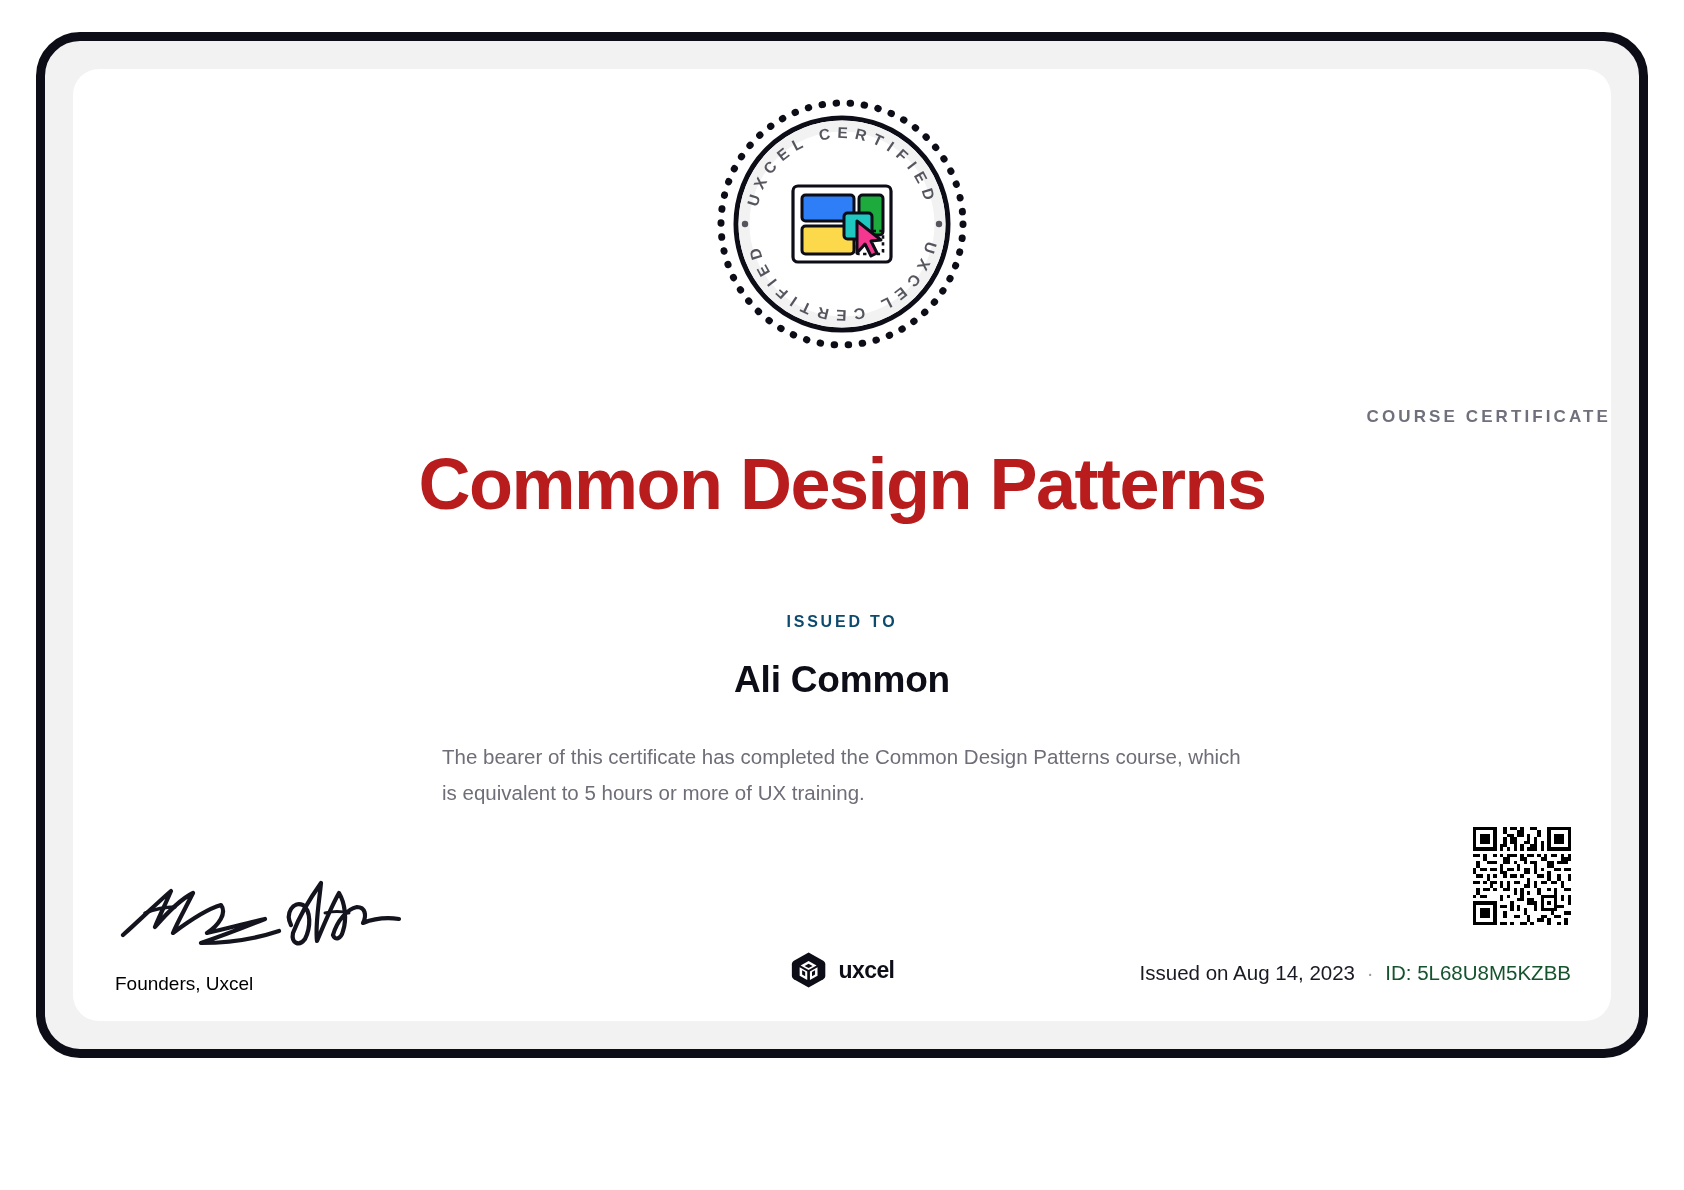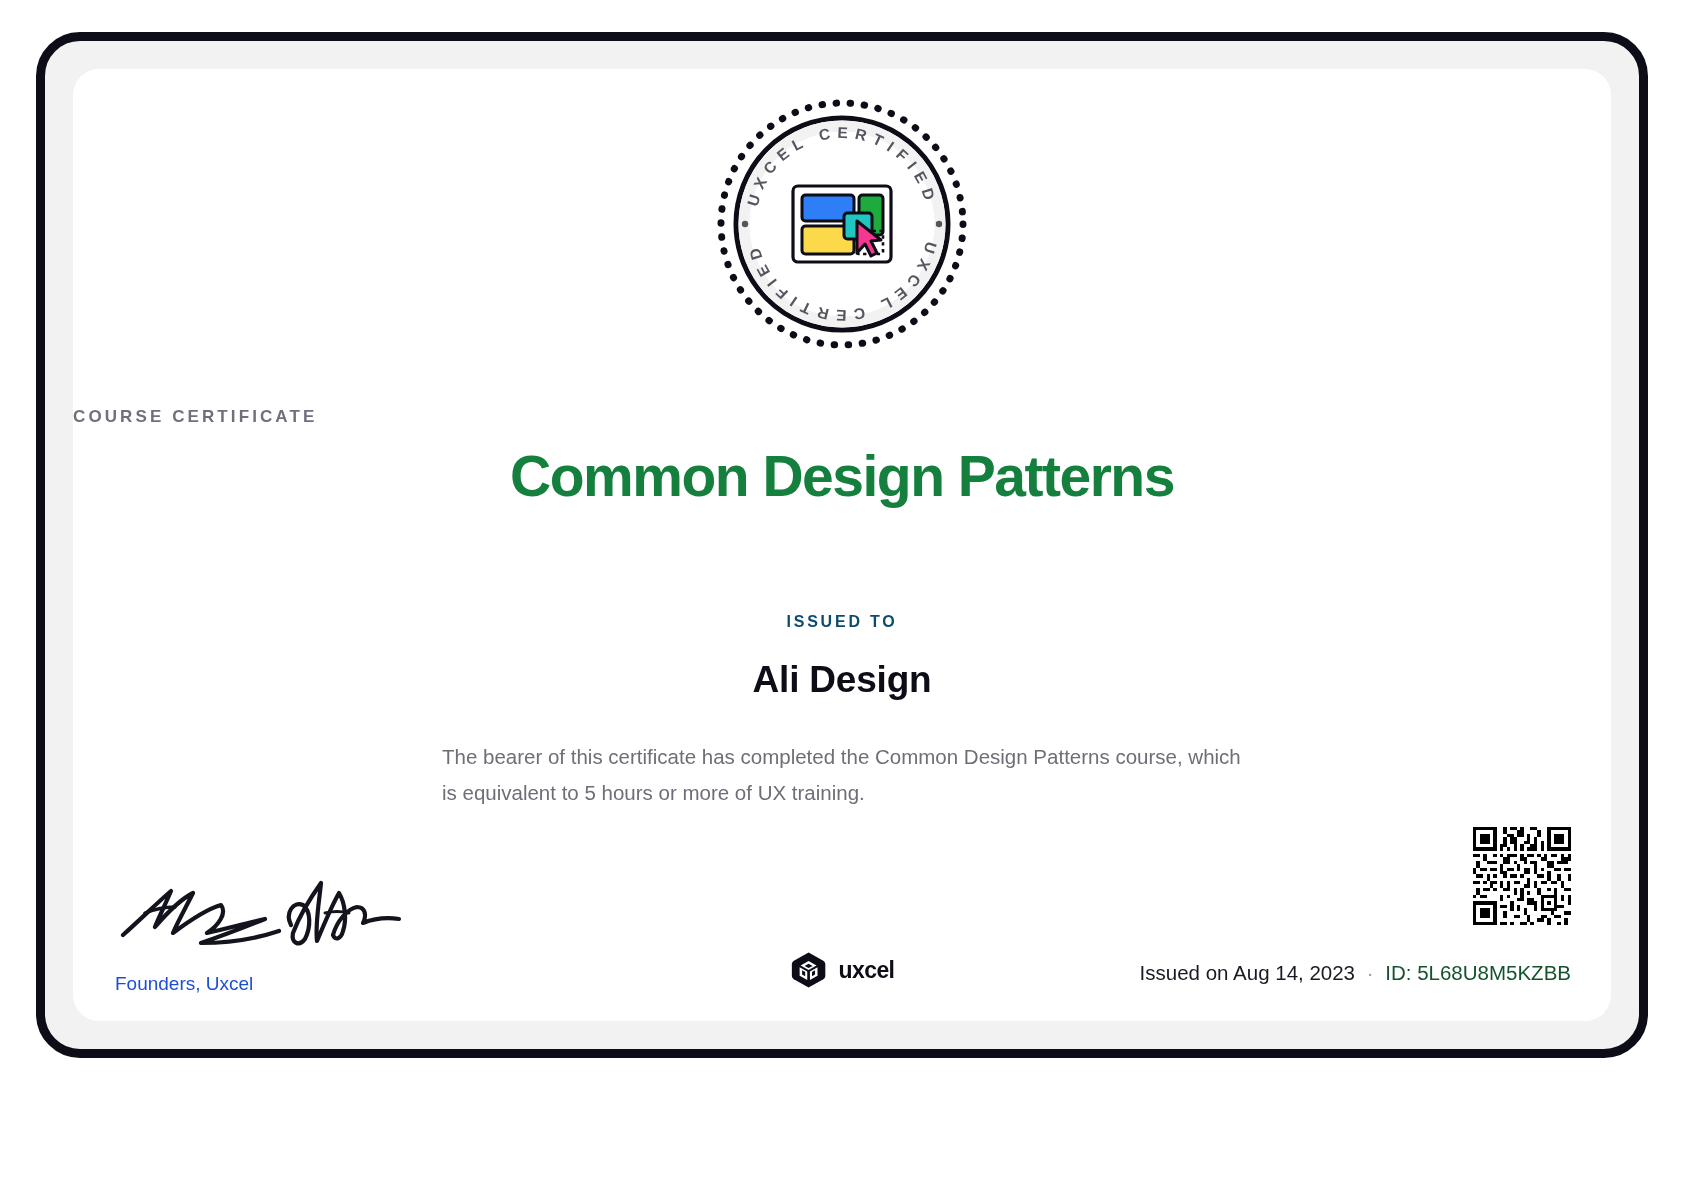--- a/index.html
+++ b/index.html
@@ -43,37 +43,37 @@
     width: 262px;
     height: 262px;
   }
   .seal-svg { display: block; width: 262px; height: 262px; }
 
   
   .eyebrow {
     position: absolute;
     top: 338px;
     left: 0; right: 0;
-    text-align: left;
+    text-align: right;
     font-size: 17px;
     font-weight: 700;
     letter-spacing: 3.1px;
     color: #70707d;
   }
 
   .course-title {
     position: absolute;
     top: 378px;
     left: 0; right: 0;
     text-align: center;
-    font-size: 57px;
+    font-size: 72px;
     line-height: 1.05;
     font-weight: 700;
     letter-spacing: -1.5px;
-    color: #15803d;
+    color: #b91c1c;
     white-space: nowrap;
   }
 
   .issued-to-label {
     position: absolute;
     top: 544px;
     left: 0; right: 0;
     text-align: center;
     font-size: 16px;
     font-weight: 600;
@@ -107,21 +107,21 @@
   .signature-block {
     position: absolute;
     left: 38px;
     bottom: 26px;
     width: 330px;
   }
   .signature-svg { display: block; width: 290px; height: 84px; margin-left: 4px; }
   .signature-caption {
     margin-top: 20px;
     font-size: 19px;
-    color: #1d4ed8;
+    color: #000000;
     margin-left: 4px;
   }
 
   
   .brand-mark {
     position: absolute;
     left: 50%;
     bottom: 32px;
     transform: translateX(-50%);
     display: flex;
@@ -205,21 +205,21 @@
         </g>
       </svg>
     </div>
 
     <div class="eyebrow">COURSE CERTIFICATE</div>
 
     <h1 class="course-title">Common Design Patterns</h1>
 
     <div class="issued-to-label">ISSUED TO</div>
 
-    <div class="recipient-name">Ali Design</div>
+    <div class="recipient-name">Ali Common</div>
 
     <p class="description">The bearer of this certificate has completed the Common Design Patterns course, which is equivalent to 5 hours or more of UX training.</p>
 
     <div class="signature-block">
       <svg class="signature-svg" viewBox="0 0 290 84">
         <g fill="none" stroke="#14141e" stroke-linecap="round" stroke-linejoin="round">
 
           <path d="M8 66 C 26 50, 42 34, 56 22 C 50 36, 44 48, 40 58 C 52 44, 66 30, 78 24
                    C 70 40, 62 54, 58 64 C 74 52, 92 40, 106 36 C 112 44, 104 56, 92 64
                    C 110 60, 132 54, 150 50 C 130 58, 104 68, 86 74 C 110 74, 140 70, 164 62" stroke-width="4.2"></path>

